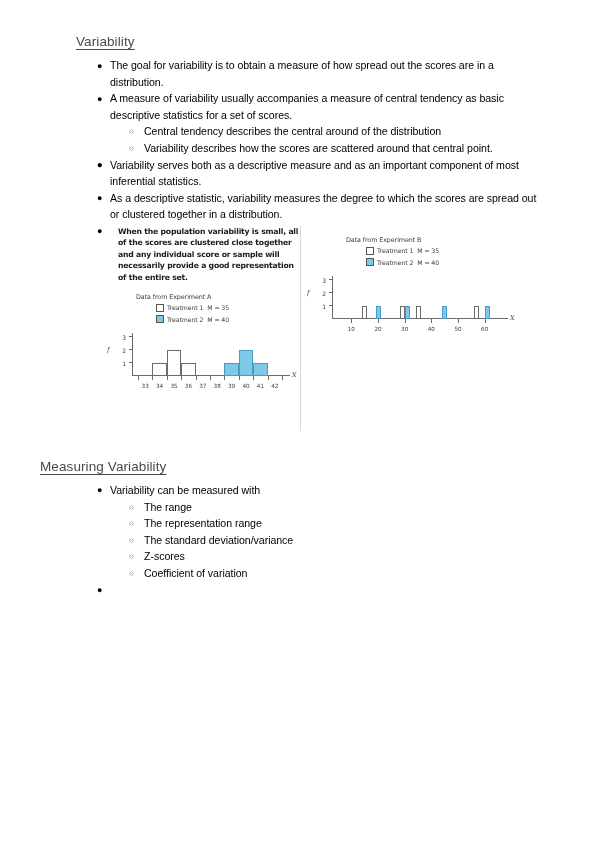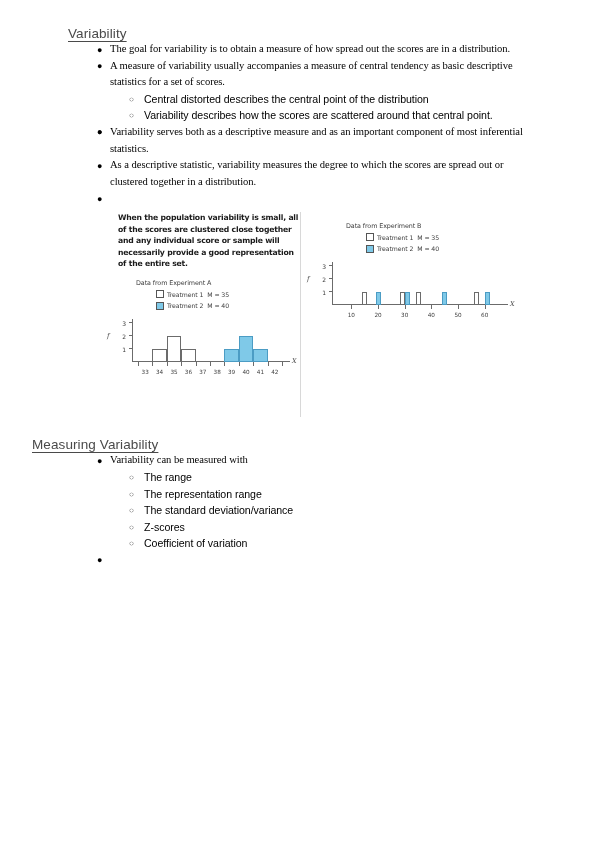--- a/index.html
+++ b/index.html
@@ -30,42 +30,41 @@
     padding-top: 68px;
     letter-spacing: 0.1px;
     color: #000;
   }
   .section-heading {
     font-size: 13.5px;
     font-weight: normal;
     color: #4a4a4a;
     text-decoration: underline;
     text-underline-offset: 3px;
-    margin: 0;
+    margin: 8px;
     padding-left: 68px;
     padding-top: 26px;
     letter-spacing: 0.1px;
   }
   ul.lvl1 {
     margin: 0;
     padding: 0;
     list-style: none;
   }
   ul.lvl1 > li {
     position: relative;
     font-size: 10.6px;
     line-height: 16.6px;
     padding-left: 110px;
     padding-right: 62px;
     margin: 0;
     letter-spacing: -0.05px;
   }
   ul.lvl1 > li > .btxt {
     display: block;
-    font-family: Liberation Serif, serif;
   }
   ul.lvl1 > li > .bullet1 {
     position: absolute;
     left: 97px;
     top: 0.5px;
     font-size: 9px;
     line-height: 16.6px;
   }
   ul.lvl2 {
     margin: 0;
@@ -86,21 +85,21 @@
     top: 0;
     font-size: 8.4px;
     line-height: 16.6px;
     color: #555;
   }
   .list-block-1 { margin-top: 17px; }
   .list-block-2 { margin-top: 14px; }
 
   
   .figure-wrap {
-    margin-top: 22px;
+    margin-top: 3px;
     margin-left: 118px;
     width: 400px;
     height: 205px;
     position: relative;
   }
   .fig-divider {
     position: absolute;
     left: 182px;
     top: 0;
     width: 1px;
@@ -251,21 +250,21 @@
       <span class="bullet1">●</span>
       <span class="btxt">The goal for variability is to obtain a measure of how spread out the scores are in a distribution.</span>
     </li>
 
     <li>
       <span class="bullet1">●</span>
       <span class="btxt">A measure of variability usually accompanies a measure of central tendency as basic descriptive statistics for a set of scores.</span>
       <ul class="lvl2">
         <li>
           <span class="bullet2">○</span>
-          <span>Central distorted describes the central point of the distribution</span>
+          <span>Central tendency describes the central around of the distribution</span>
         </li>
         <li>
           <span class="bullet2">○</span>
           <span>Variability describes how the scores are scattered around that central point.</span>
         </li>
       </ul>
     </li>
 
     <li>
       <span class="bullet1">●</span>

